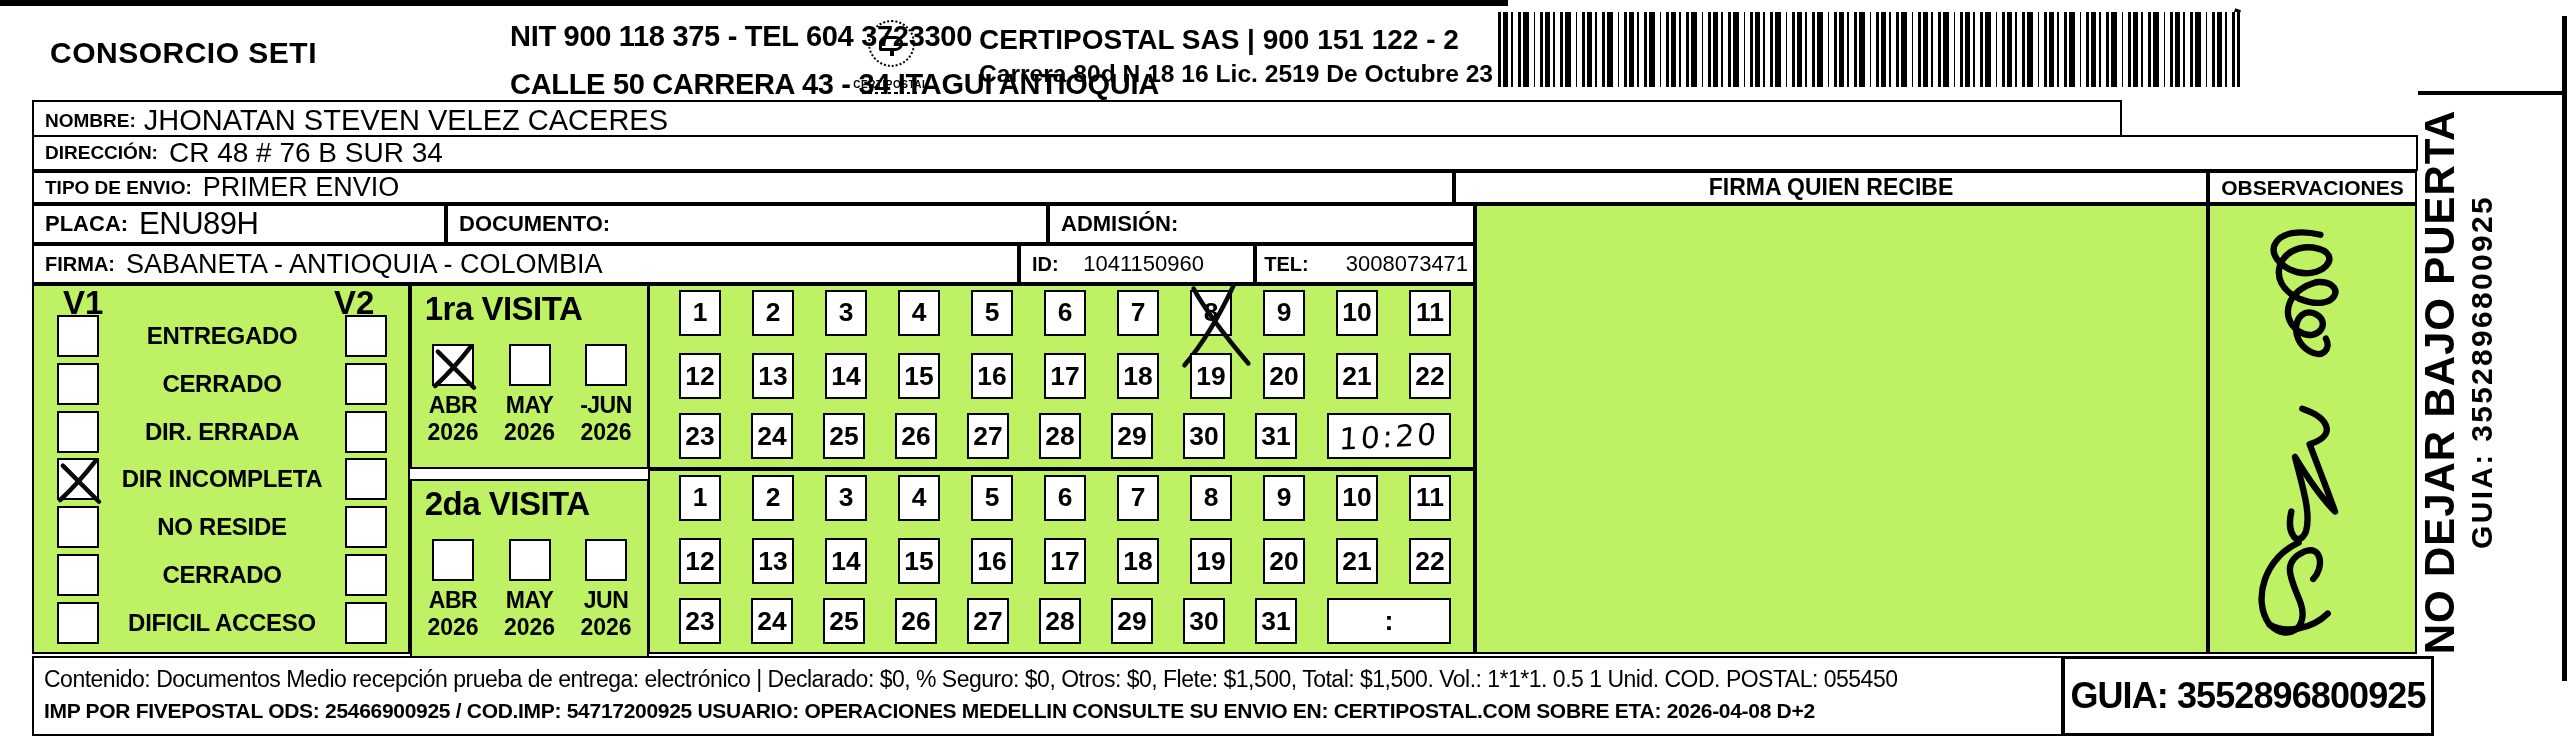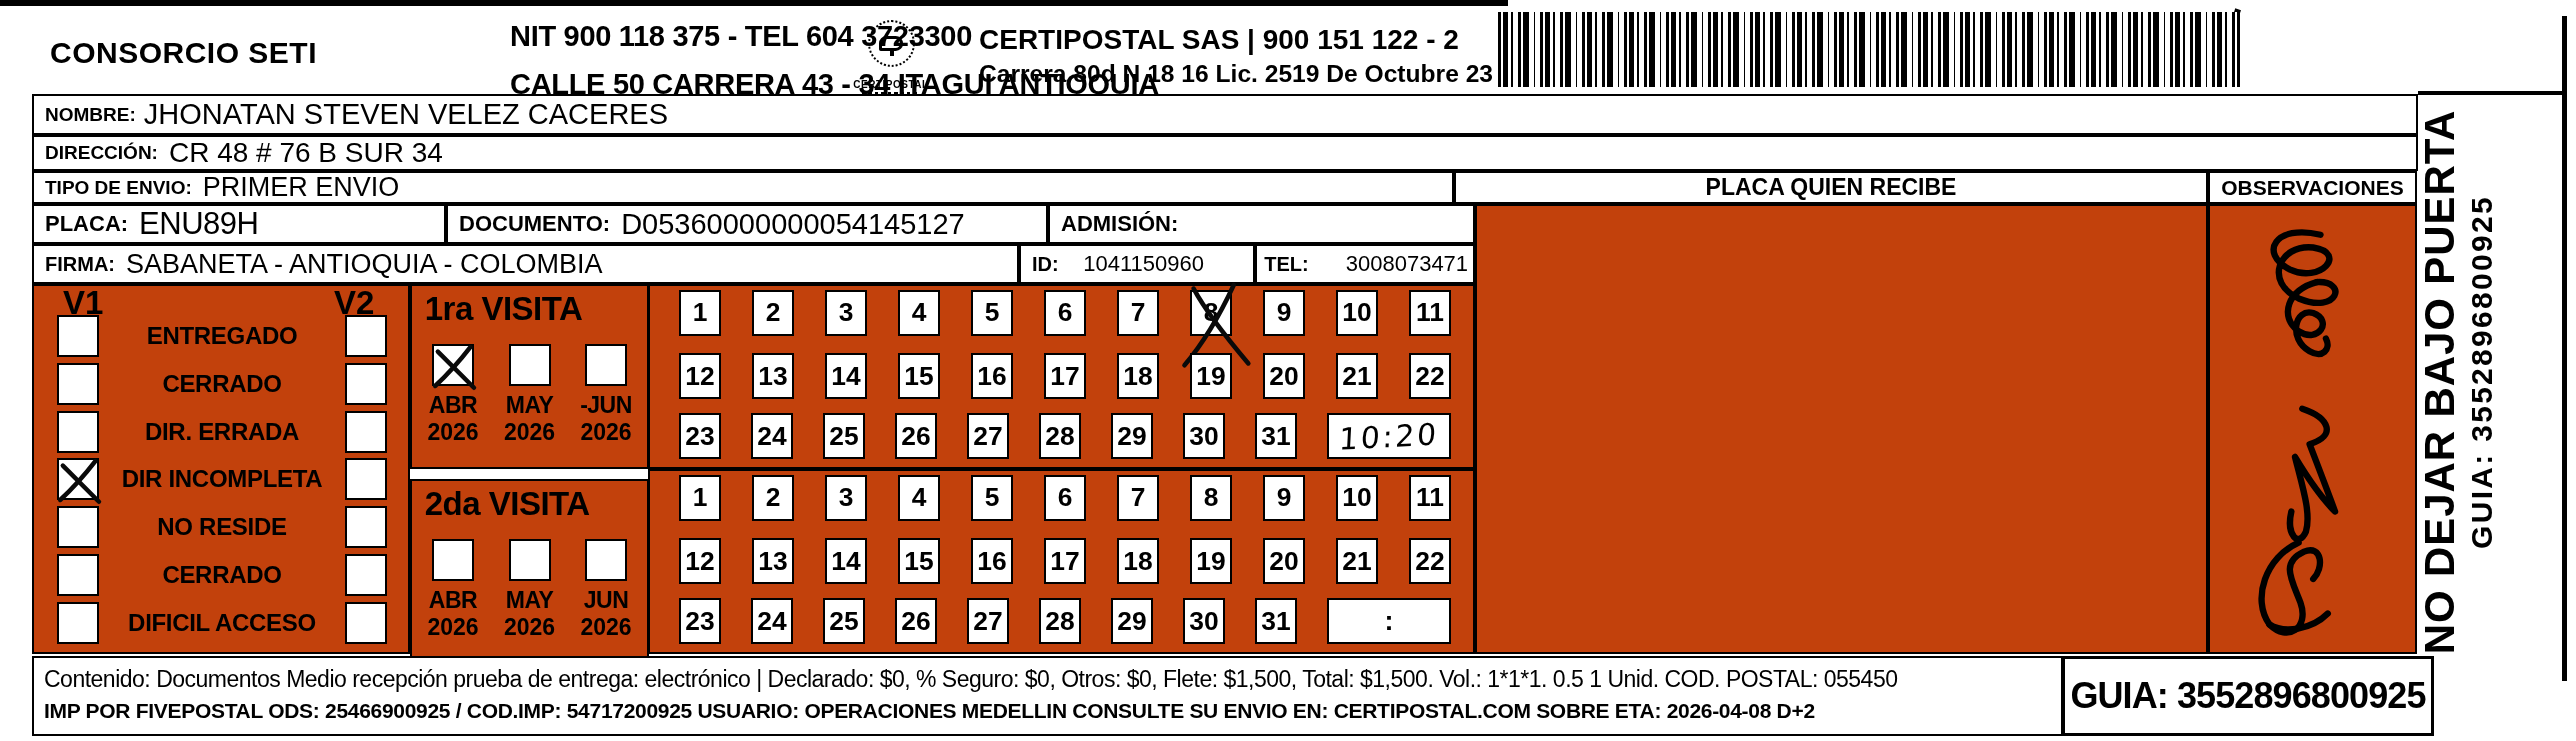--- a/index.html
+++ b/index.html
@@ -41,21 +41,21 @@
   .cell {
     position:absolute; border:2.7px solid #000; background:#fff;
     display:flex; align-items:center; padding:0 11px; gap:11px;
     white-space:nowrap; overflow:visible;
   }
   .hdr-cell { justify-content:center; font-weight:bold; }
   .lab { font-weight:bold; }
   .fs21 { font-size:19px; } .fs22 { font-size:20px; } .fs24 { font-size:22px; }
   .v29 { font-size:22px;margin-left:19px; } .v30 { font-size:27px; } .v31 { font-size:28px; }
   .v32 { font-size:29px; } .v34 { font-size:31px; letter-spacing:-0.5px; }
-  .box { position:absolute; border:2.7px solid #000; background:#c2410c; }
+  .box { position:absolute; border:2.7px solid #000; background:#bef264; }
 
   
   .vhdr { position:absolute; top:-1.8px; font-size:33px; font-weight:bold; }
   .status-row { position:absolute; left:23px; width:330px; height:44px; display:flex; align-items:center; }
   .status-label { flex:1; text-align:center; font-size:24px; font-weight:bold; letter-spacing:-0.3px; }
   .cb { border:2.7px solid #000; width:42px; height:42px; position:relative; background:#fff; flex:0 0 auto; }
   .cb svg { position:absolute; left:-7.3px; top:-7.3px; width:56px; height:56px; overflow:visible; }
   .xm path { stroke:#0a0a0a; stroke-width:5; fill:none; stroke-linecap:round; }
 
   
@@ -109,42 +109,41 @@
     <div class="logo-seal">
       <div class="logo-glyph"></div>
     </div>
     <div class="logo-caption">CERTIPOSTAL</div>
     <div class="logo-tag"></div>
   </div>
   <div class="abs h-company">CERTIPOSTAL SAS | 900 151 122 - 2</div>
   <div class="abs h-company2">Carrera 80d N 18 16  Lic. 2519 De Octubre 23 De 2015</div>
   <div class="abs barcode"></div>
 
-  <div class="cell" style="left:32px; top:94px; width:2386px; height:41px;gap:8px;">
+  <div class="cell" style="left:32px; top:100px; width:2090px; height:41px;gap:8px;">
     <span class="lab fs21">NOMBRE:</span>
     <span class="v32">JHONATAN STEVEN VELEZ CACERES</span>
   </div>
   <div class="cell" style="left:32px; top:135px; width:2386px; height:36px;">
     <span class="lab fs21">DIRECCIÓN:</span>
     <span class="v31">CR 48 # 76 B SUR 34</span>
   </div>
   <div class="cell" style="left:32px; top:171px; width:1422px; height:33px;">
     <span class="lab fs21">TIPO DE ENVIO:</span>
     <span class="v30">PRIMER ENVIO</span>
   </div>
-  <div class="cell hdr-cell" style="left:1454px; top:171px; width:754px; height:33px; font-size:23px;">PLACA QUIEN RECIBE</div>
+  <div class="cell hdr-cell" style="left:1454px; top:171px; width:754px; height:33px; font-size:23px;">FIRMA QUIEN RECIBE</div>
   <div class="cell hdr-cell" style="left:2208px; top:171px; width:209px; height:33px; font-size:21px; padding:0 3.6px;">OBSERVACIONES</div>
 
   <div class="cell" style="left:32px; top:204px; width:414px; height:40px;">
     <span class="lab fs24">PLACA:</span>
     <span class="v34">ENU89H</span>
   </div>
   <div class="cell" style="left:446px; top:204px; width:602px; height:40px;">
     <span class="lab fs24">DOCUMENTO:</span>
-    <span class="v32">D05360000000054145127</span>
   </div>
   <div class="cell" style="left:1048px; top:204px; width:427px; height:40px;">
     <span class="lab fs24">ADMISIÓN:</span>
   </div>
 
   <div class="cell" style="left:32px; top:244px; width:987px; height:40px;">
     <span class="lab fs22">FIRMA:</span>
     <span class="v30">SABANETA - ANTIOQUIA - COLOMBIA</span>
   </div>
   <div class="cell" style="left:1019px; top:244px; width:236px; height:40px; gap:5.5px;">

